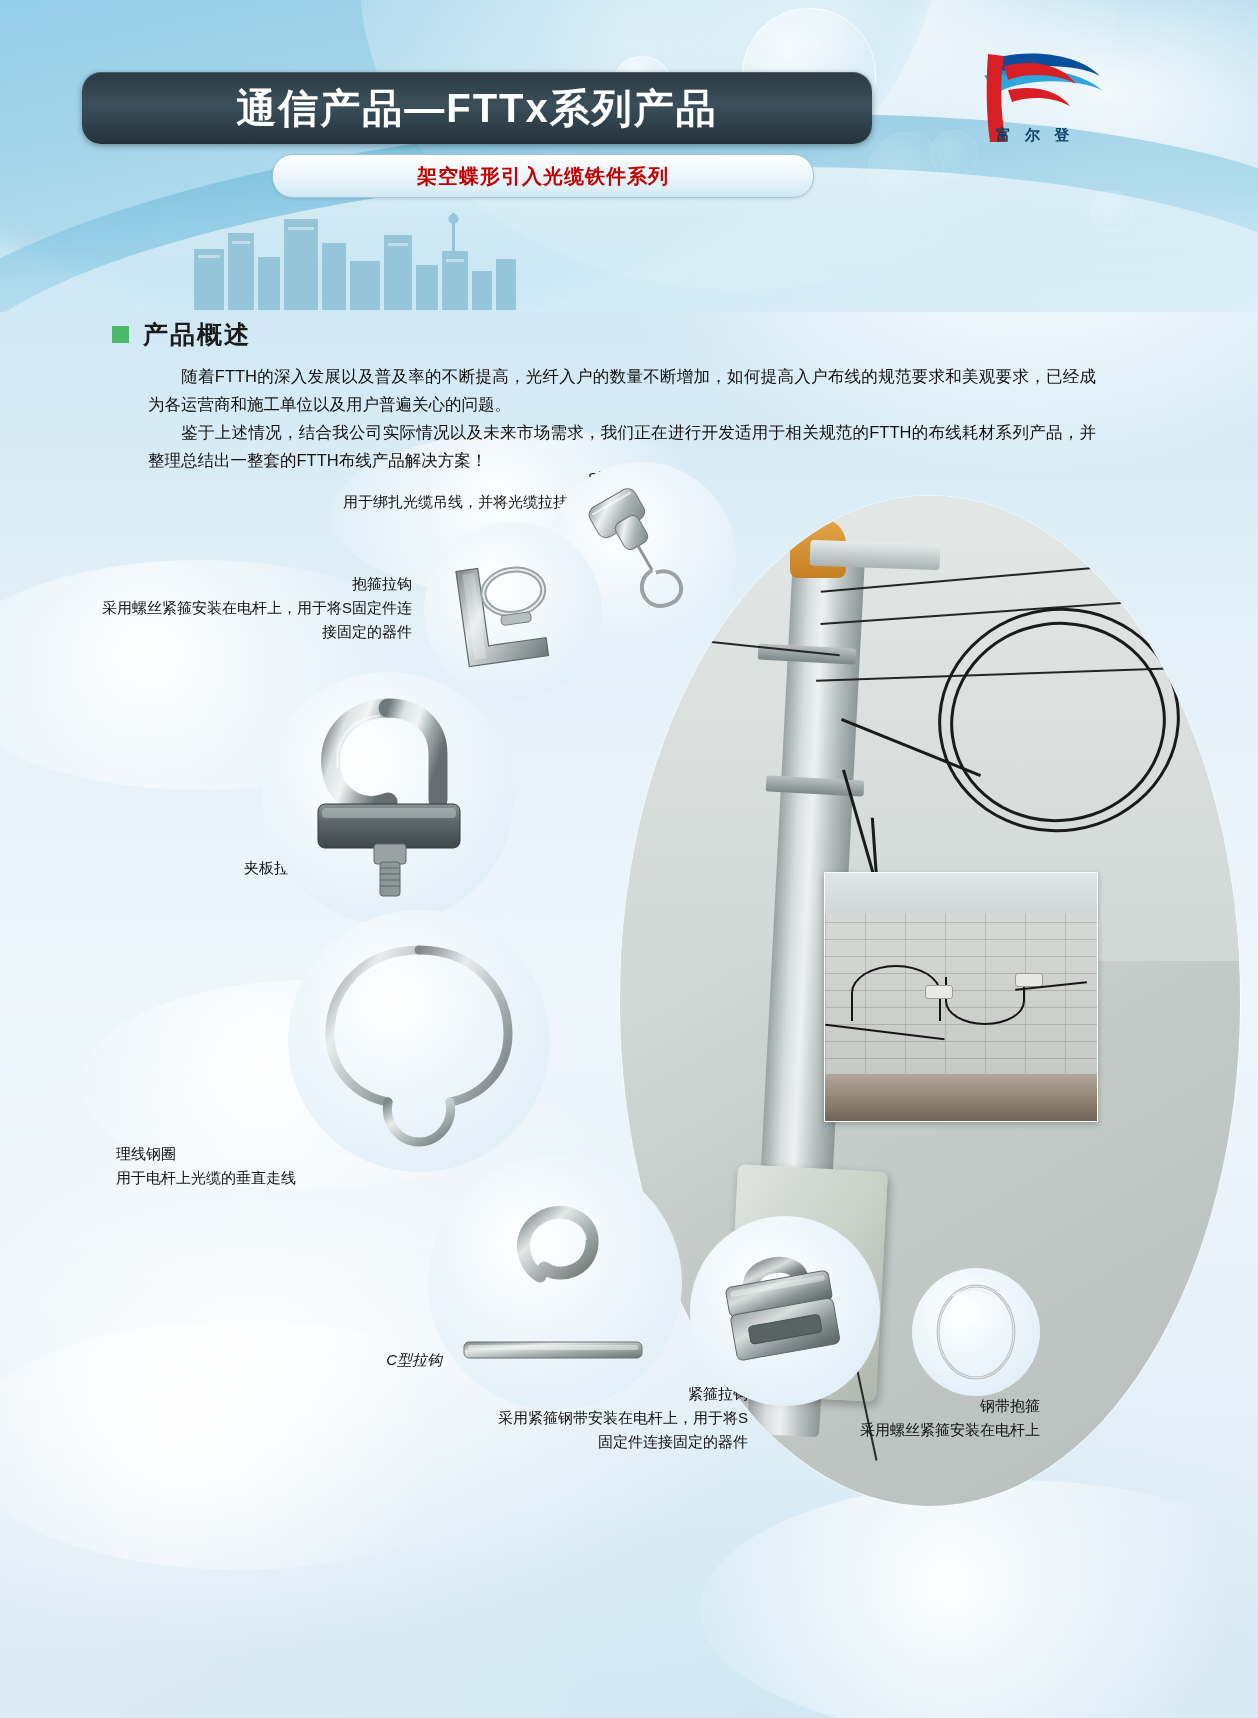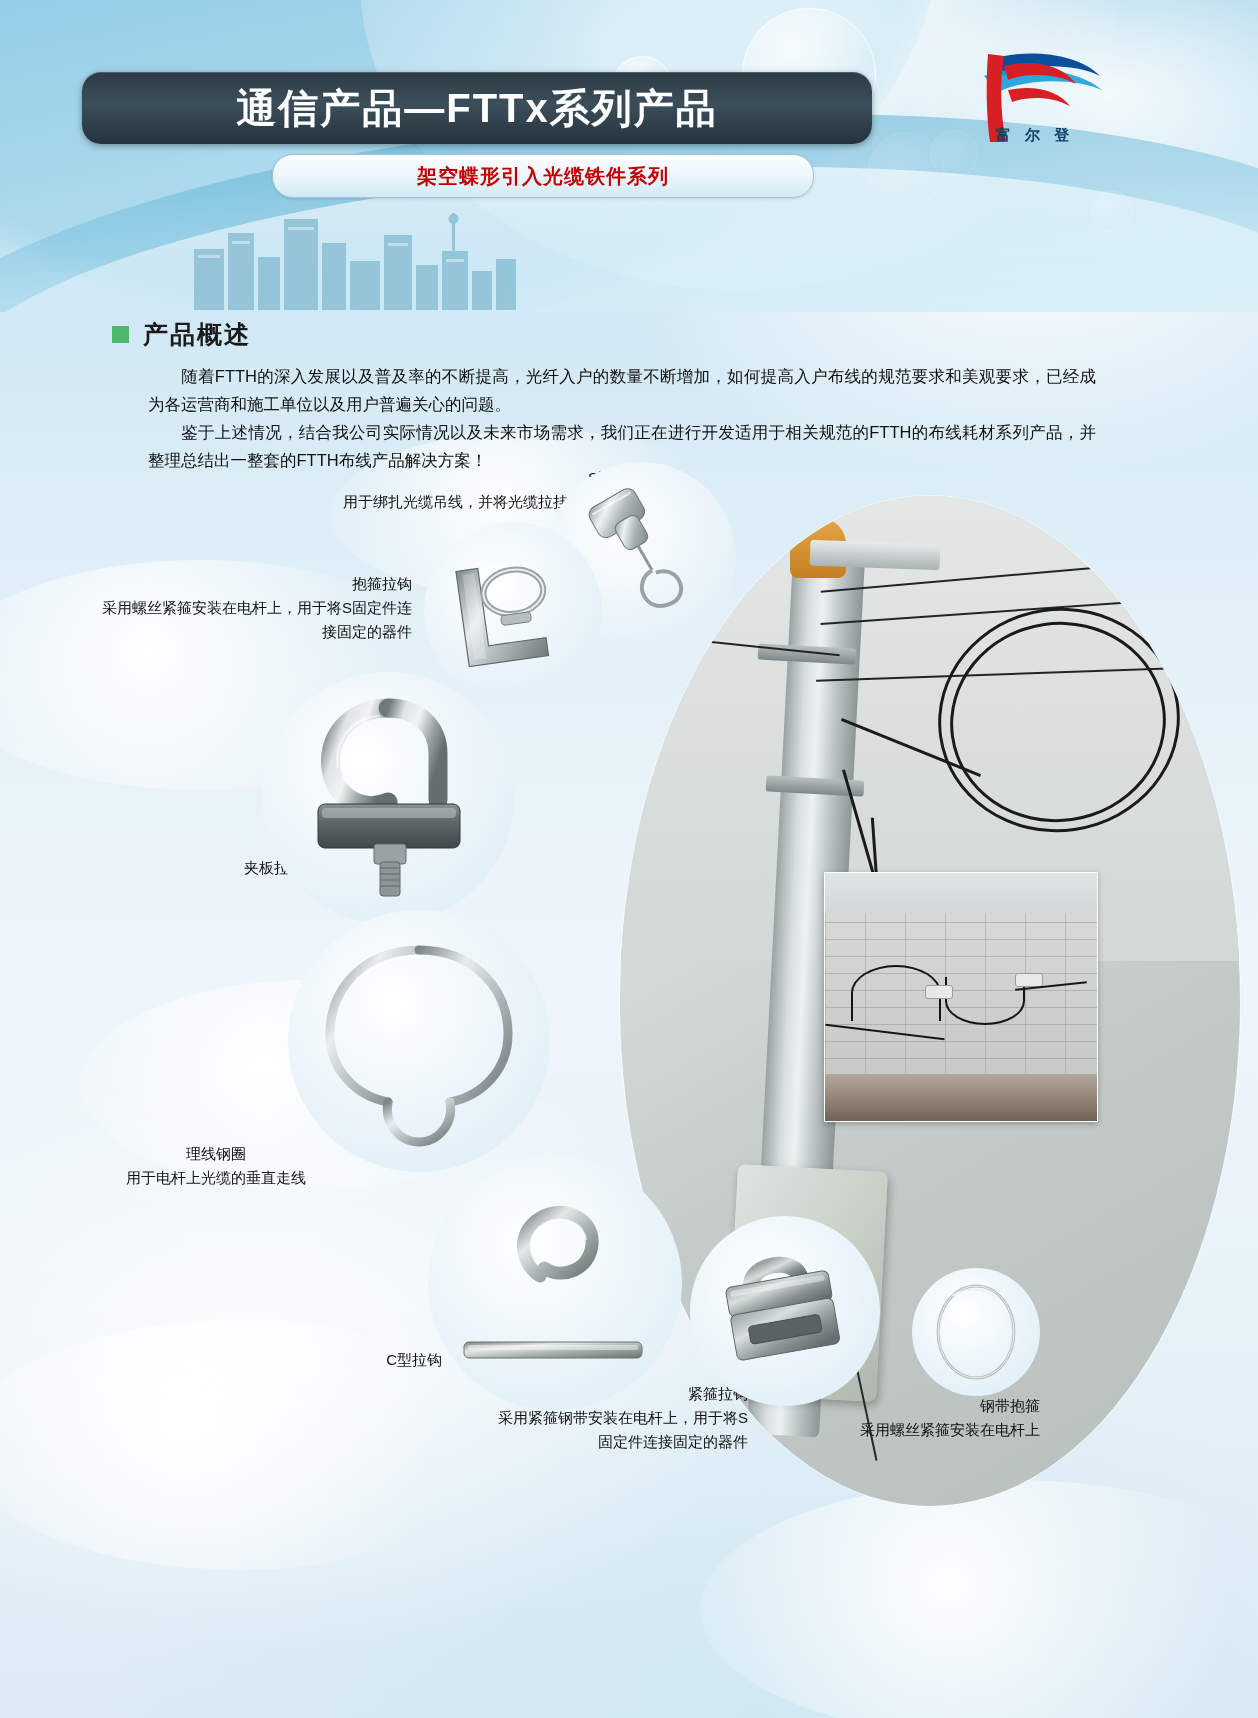--- a/index.html
+++ b/index.html
@@ -504,21 +504,21 @@
     <rect x="118" y="190" width="20" height="34" rx="3" fill="#8e9698" stroke="#5f686a"></rect>
     <g stroke="#6d7678" stroke-width="1.4">
       <line x1="118" y1="196" x2="138" y2="196"></line>
         <line x1="118" y1="202" x2="138" y2="202"></line>
       <line x1="118" y1="208" x2="138" y2="208"></line>
         <line x1="118" y1="214" x2="138" y2="214"></line>
     </g>
   </svg>
 </div>
 
-<div class="cap" style="left:116px; top:1142px; width:200px; text-align:center;">
+<div class="cap" style="left:116px; top:1142px; width:200px; text-align:left;">
   <div class="cap-title">理线钢圈</div>
   <div>用于电杆上光缆的垂直走线</div>
 </div>
 <div class="prod" style="left:288px; top:910px; width:262px; height:262px;">
   <svg viewBox="0 0 262 262" style="width:100%;height:100%">
     <defs>
       <linearGradient id="mg4" x1="0" y1="0" x2="1" y2="1">
         <stop offset="0%" stop-color="#7f8789"></stop>
           <stop offset="30%" stop-color="#e9eded"></stop>
         <stop offset="65%" stop-color="#a8b0b1"></stop>
@@ -527,21 +527,21 @@
     </defs>
     <path d="M131 40 C77 40, 42 78, 42 124 C42 160, 68 186, 100 192" fill="none" stroke="url(#mg4)" stroke-width="9" stroke-linecap="round"></path>
     <path d="M131 40 C185 40, 220 78, 220 124 C220 160, 194 186, 162 192" fill="none" stroke="url(#mg4)" stroke-width="9" stroke-linecap="round"></path>
     <path d="M100 192 C96 214, 112 232, 131 232 C150 232, 166 214, 162 192" fill="none" stroke="url(#mg4)" stroke-width="9" stroke-linecap="round"></path>
     <path d="M118 186 L118 226" stroke="url(#mg4)" stroke-width="8" stroke-linecap="round"></path>
     <path d="M146 186 L146 226" stroke="url(#mg4)" stroke-width="8" stroke-linecap="round"></path>
     <path d="M68 70 C92 50, 118 46, 131 46" fill="none" stroke="#ffffff" stroke-width="2.5" opacity="0.6"></path>
   </svg>
 </div>
 
-<div class="cap" style="left:198px; top:1348px; width:244px; text-align:right;">
+<div class="cap" style="left:198px; top:1348px; width:244px; text-align:right;font-style:italic;">
   <div class="cap-title">C型拉钩</div>
 </div>
 <div class="prod" style="left:428px; top:1156px; width:254px; height:254px;">
   <svg viewBox="0 0 254 254" style="width:100%;height:100%">
     <defs>
       <linearGradient id="mg5" x1="0" y1="0" x2="1" y2="1">
         <stop offset="0%" stop-color="#76807f"></stop>
           <stop offset="30%" stop-color="#e4e9e8"></stop>
         <stop offset="62%" stop-color="#a3acab"></stop>
           <stop offset="100%" stop-color="#69736f"></stop>

